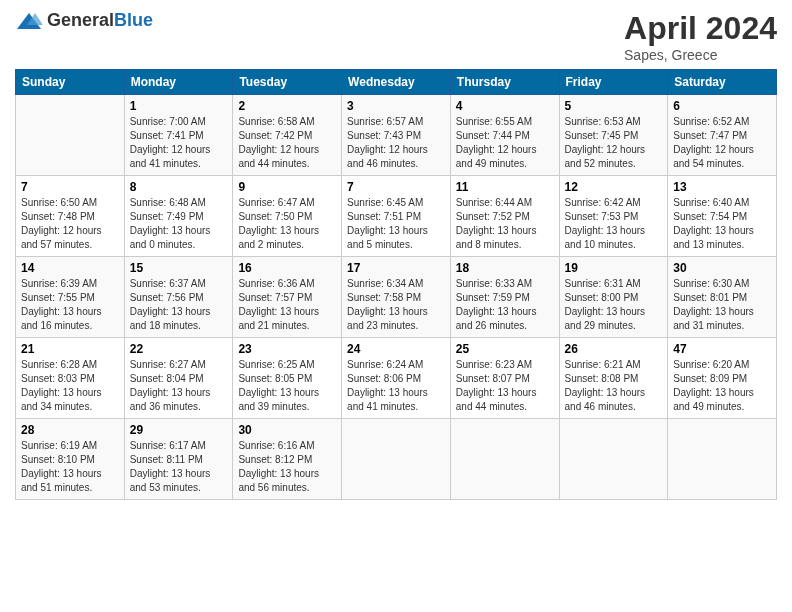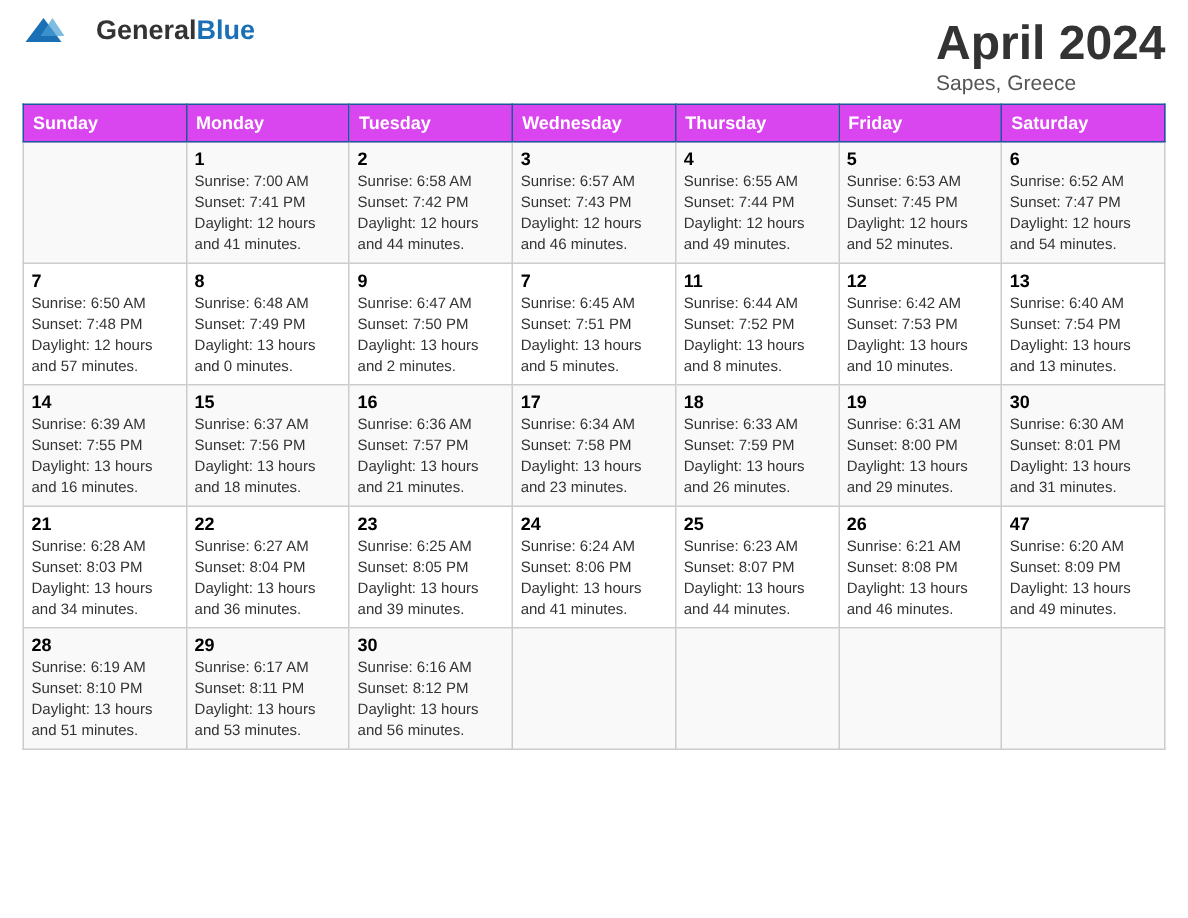--- a/index.html
+++ b/index.html
@@ -15,22 +15,22 @@
       padding: 10px 15px;
     }
     .header-row {
       display: flex;
       justify-content: space-between;
       align-items: flex-start;
       margin-bottom: 6px;
     }
     .logo {
       display: flex;
-      align-items: flex-start;
-      gap: 21px;
+      align-items: center;
+      gap: 4px;
     }
     .logo-icon {
       width: 28px;
       height: 20px;
     }
     .title-area {
     }
     .month-title {
       font-size: 32px;
       font-weight: bold;
@@ -39,21 +39,21 @@
     .location {
       font-size: 14px;
       color: #555;
     }
     table {
       width: 100%;
       border-collapse: collapse;
       font-size: 10px;
     }
     thead th {
-      background-color: #d946ef;
+      background-color: #0369a1;
       color: #fff;
       padding: 5px 6px;
       text-align: left;
       font-size: 12px;
       font-weight: bold;
       border: 1px solid #1a5a9a;
     }
     tbody td {
       border: 1px solid #ccc;
       vertical-align: top;

